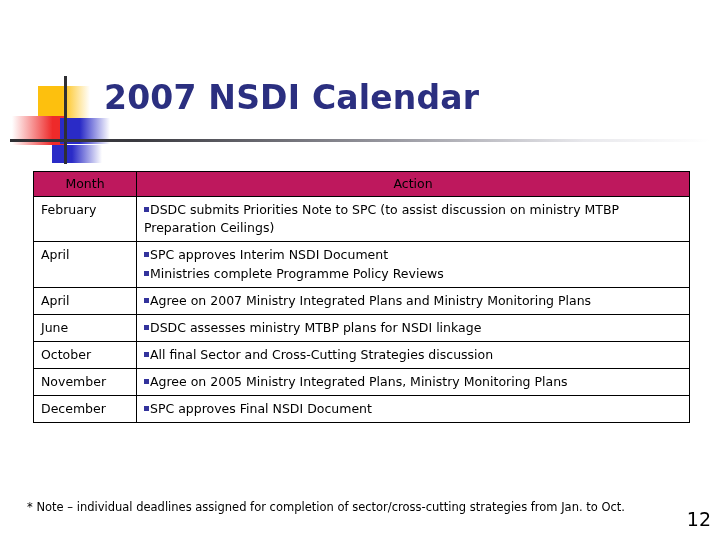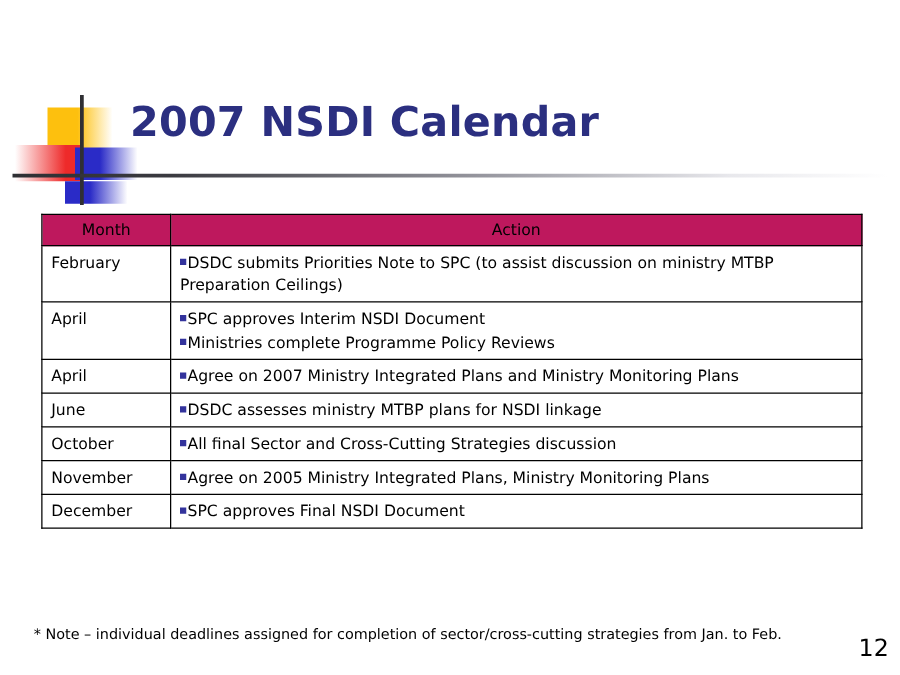--- a/index.html
+++ b/index.html
@@ -215,14 +215,14 @@
       </tr>
       <tr>
         <td class="cell-month">December</td>
         <td class="cell-action">
           <span class="bullet-line"><span class="sq"></span><span>SPC approves Final NSDI Document</span></span>
         </td>
       </tr>
     </tbody>
 </table>
 
-<div id="footnote">* Note – individual deadlines assigned for completion of sector/cross-cutting strategies from Jan. to Feb.</div>
+<div id="footnote">* Note – individual deadlines assigned for completion of sector/cross-cutting strategies from Jan. to Oct.</div>
 <div id="page-number">12</div>
 
 </body></html>

